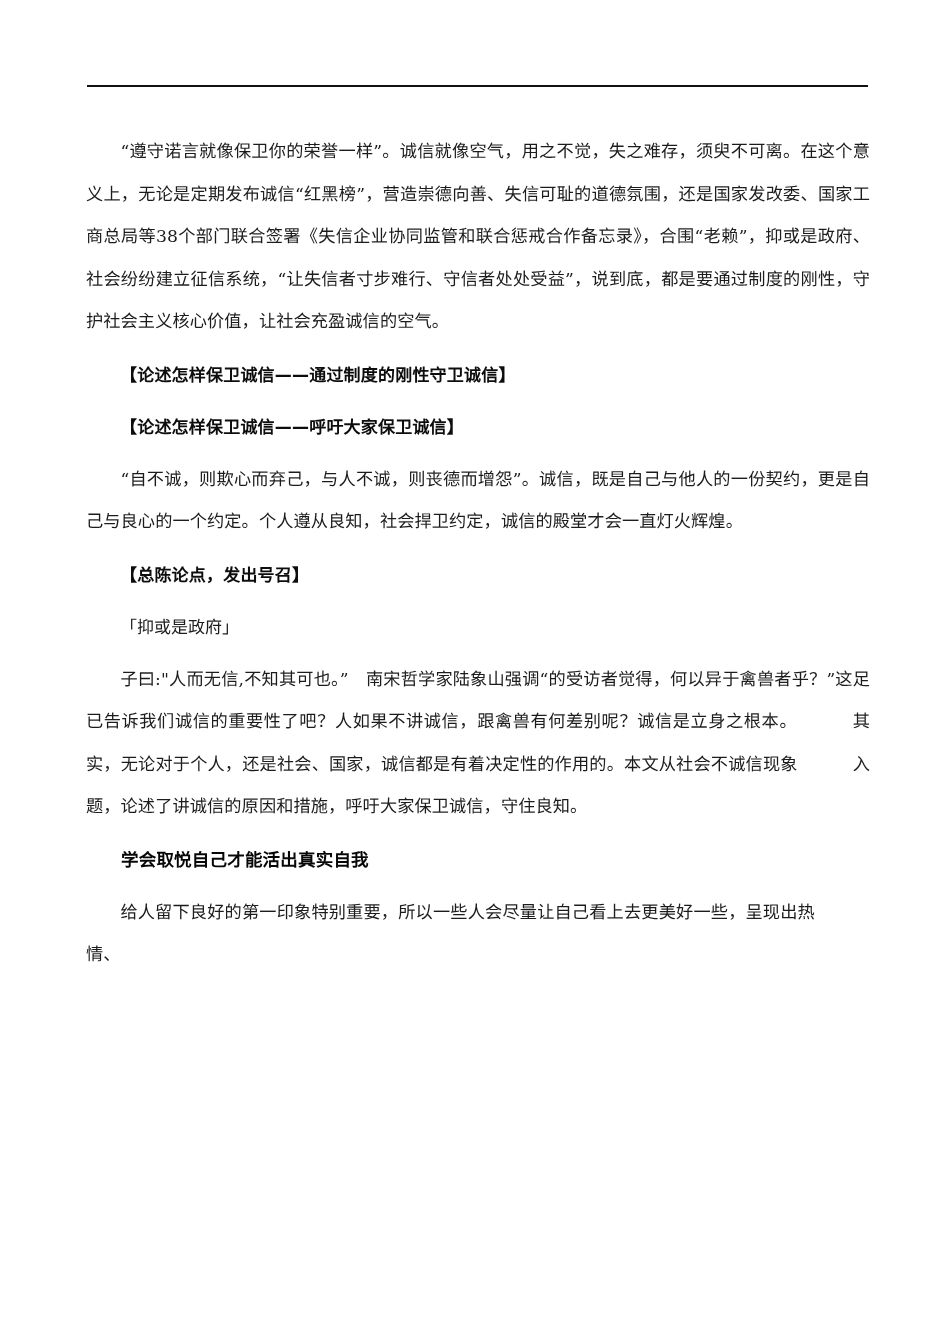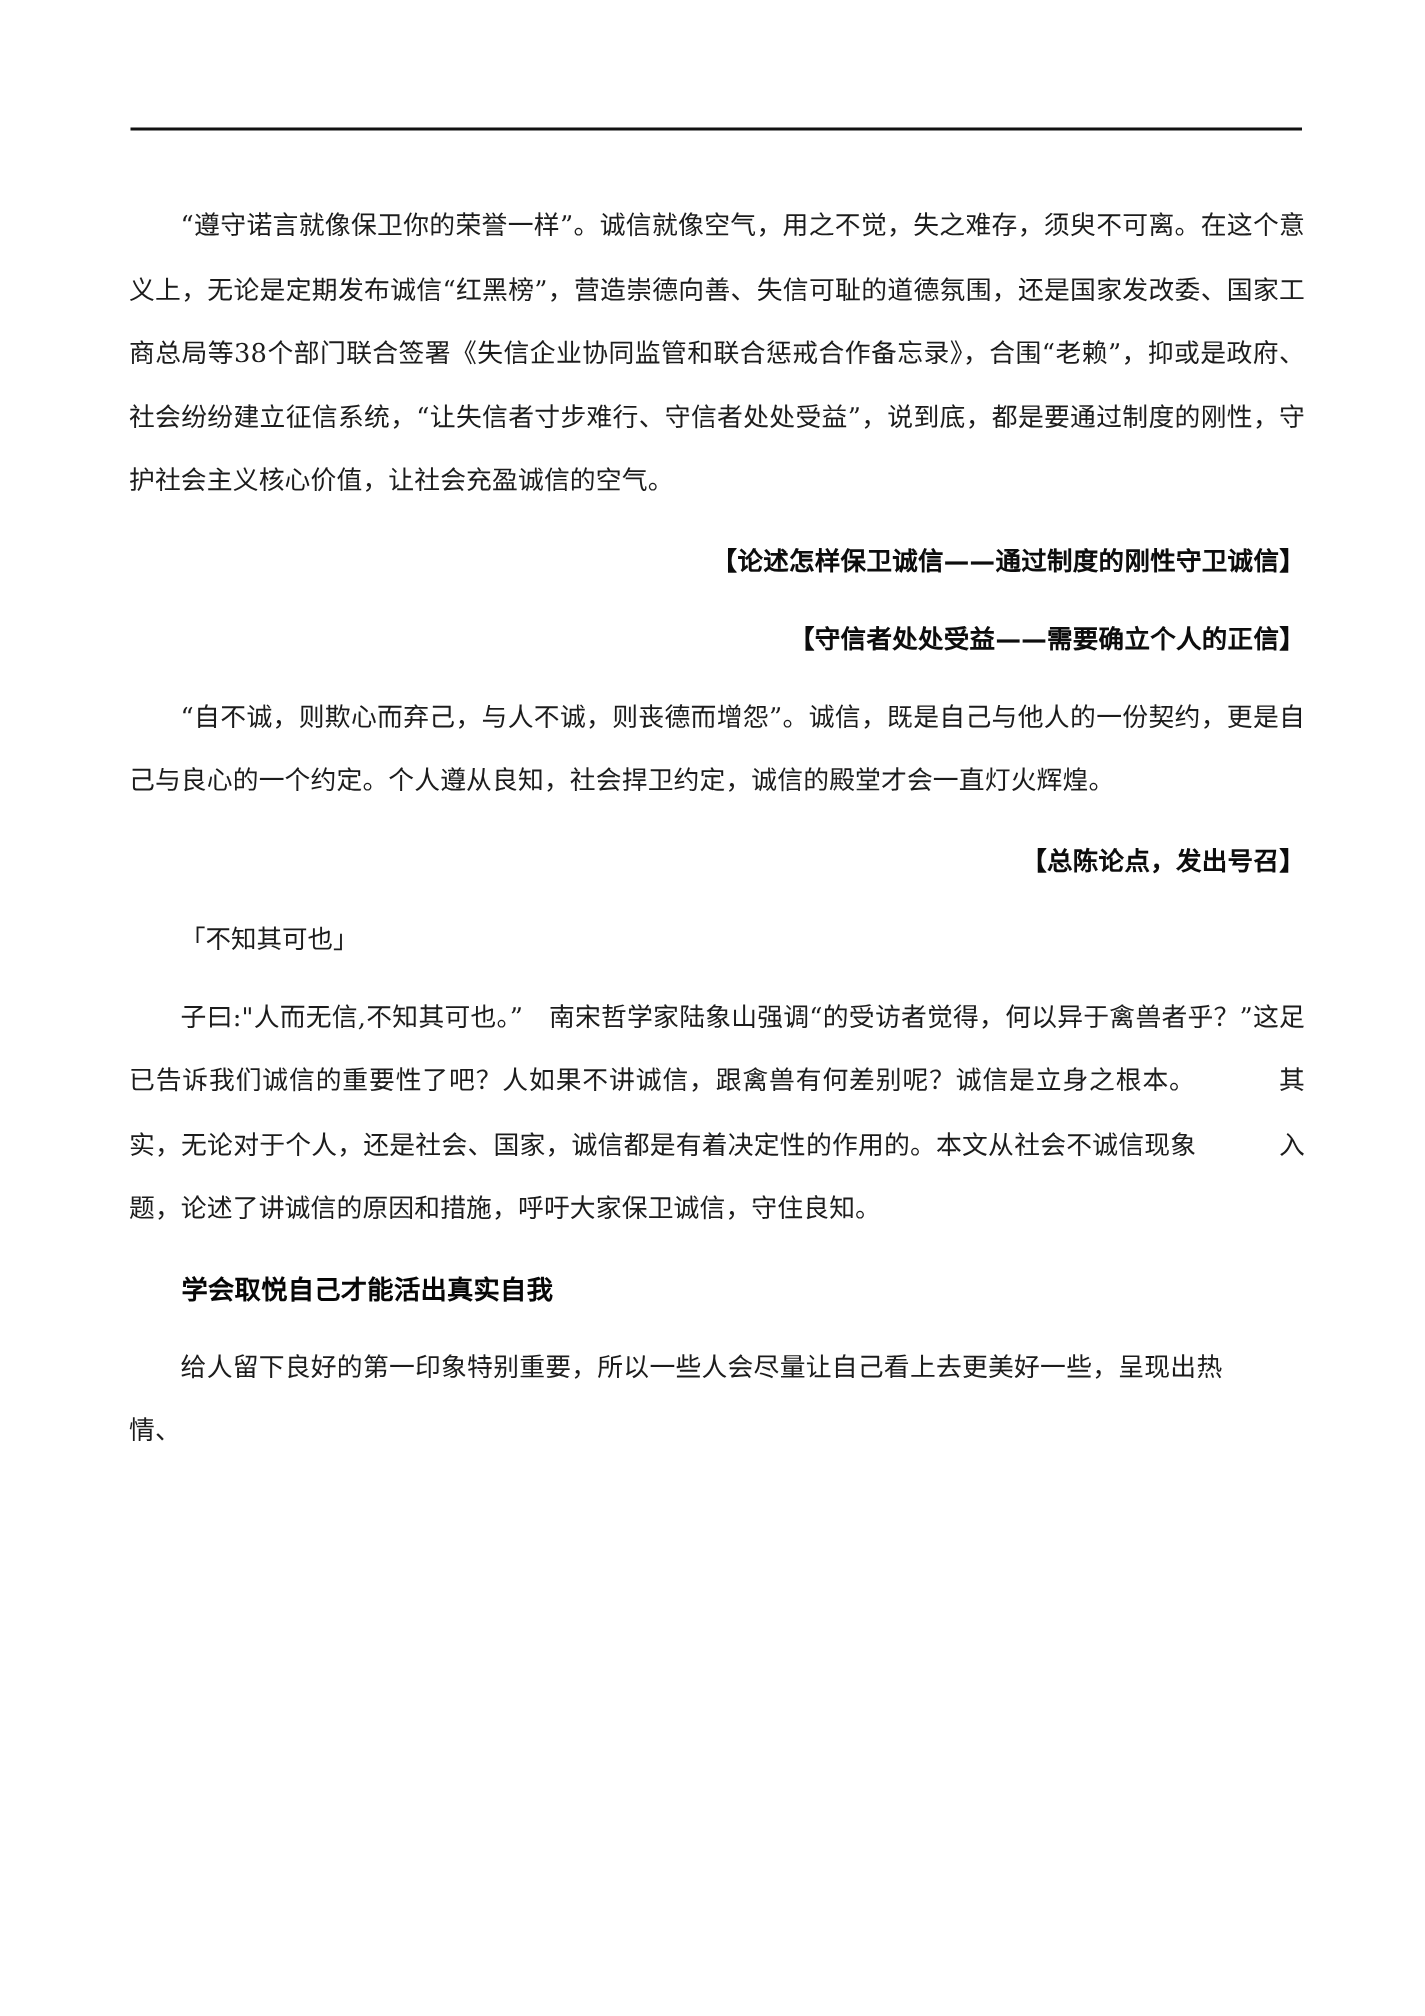--- a/index.html
+++ b/index.html
@@ -65,21 +65,20 @@
   
   .heading-bracket {
     margin: 0 0 10px 0;
     font-size: 17px;
     line-height: 42px;
     font-weight: bold;
     text-indent: 2em;
     color: #0d0d0d;
     font-family: "DejaVu Sans", "Liberation Sans", sans-serif;
     letter-spacing: 0.2px;
-    text-align: right;
   }
 
   
   .marker-line {
     margin: 0 0 10px 0;
     font-size: 17px;
     line-height: 42px;
     text-indent: 2em;
     color: #1c1c1c;
     font-family: "DejaVu Serif", "Liberation Serif", serif;
@@ -112,22 +111,22 @@
 
 <div class="page">
 
   <div class="header-area">
     <div class="header-rule"></div>
   </div>
 
   <div class="content" id="content-root">
       <p class="para">“遵守诺言就像保卫你的荣誉一样”。诚信就像空气，用之不觉，失之难存，须臾不可离。在这个意义上，无论是定期发布诚信“红黑榜”，营造崇德向善、失信可耻的道德氛围，还是国家发改委、国家工商总局等38个部门联合签署《失信企业协同监管和联合惩戒合作备忘录》，合围“老赖”，抑或是政府、社会纷纷建立征信系统，“让失信者寸步难行、守信者处处受益”，说到底，都是要通过制度的刚性，守护社会主义核心价值，让社会充盈诚信的空气。</p>
       <div class="heading-bracket">【论述怎样保卫诚信——通过制度的刚性守卫诚信】</div>
-      <div class="heading-bracket">【守信者处处受益——需要确立个人的正信】</div>
+      <div class="heading-bracket">【论述怎样保卫诚信——呼吁大家保卫诚信】</div>
       <p class="para">“自不诚，则欺心而弃己，与人不诚，则丧德而增怨”。诚信，既是自己与他人的一份契约，更是自己与良心的一个约定。个人遵从良知，社会捍卫约定，诚信的殿堂才会一直灯火辉煌。</p>
       <div class="heading-bracket">【总陈论点，发出号召】</div>
-      <div class="marker-line">「不知其可也」</div>
+      <div class="marker-line">「抑或是政府」</div>
       <p class="para"><span>子曰:"人而无信,不知其可也。”</span><span class="wide-gap-sm"></span><span>南宋哲学家陆象山强调“的受访者觉得，何以异于禽兽者乎？”这足已告诉我们诚信的重要性了吧？人如果不讲诚信，跟禽兽有何差别呢？诚信是立身之根本。</span><span class="wide-gap"></span><span>其实，无论对于个人，还是社会、国家，诚信都是有着决定性的作用的。本文从社会不诚信现象</span><span class="wide-gap"></span><span>入题，论述了讲诚信的原因和措施，呼吁大家保卫诚信，守住良知。</span></p>
       <div class="section-title">学会取悦自己才能活出真实自我</div>
       <p class="para"><span>给人留下良好的第一印象特别重要，所以一些人会尽量让自己看上去更美好一些，呈现出热</span><span class="wide-gap"></span><span>情、</span></p>
     </div>
 
 </div>
 
 </body></html>

